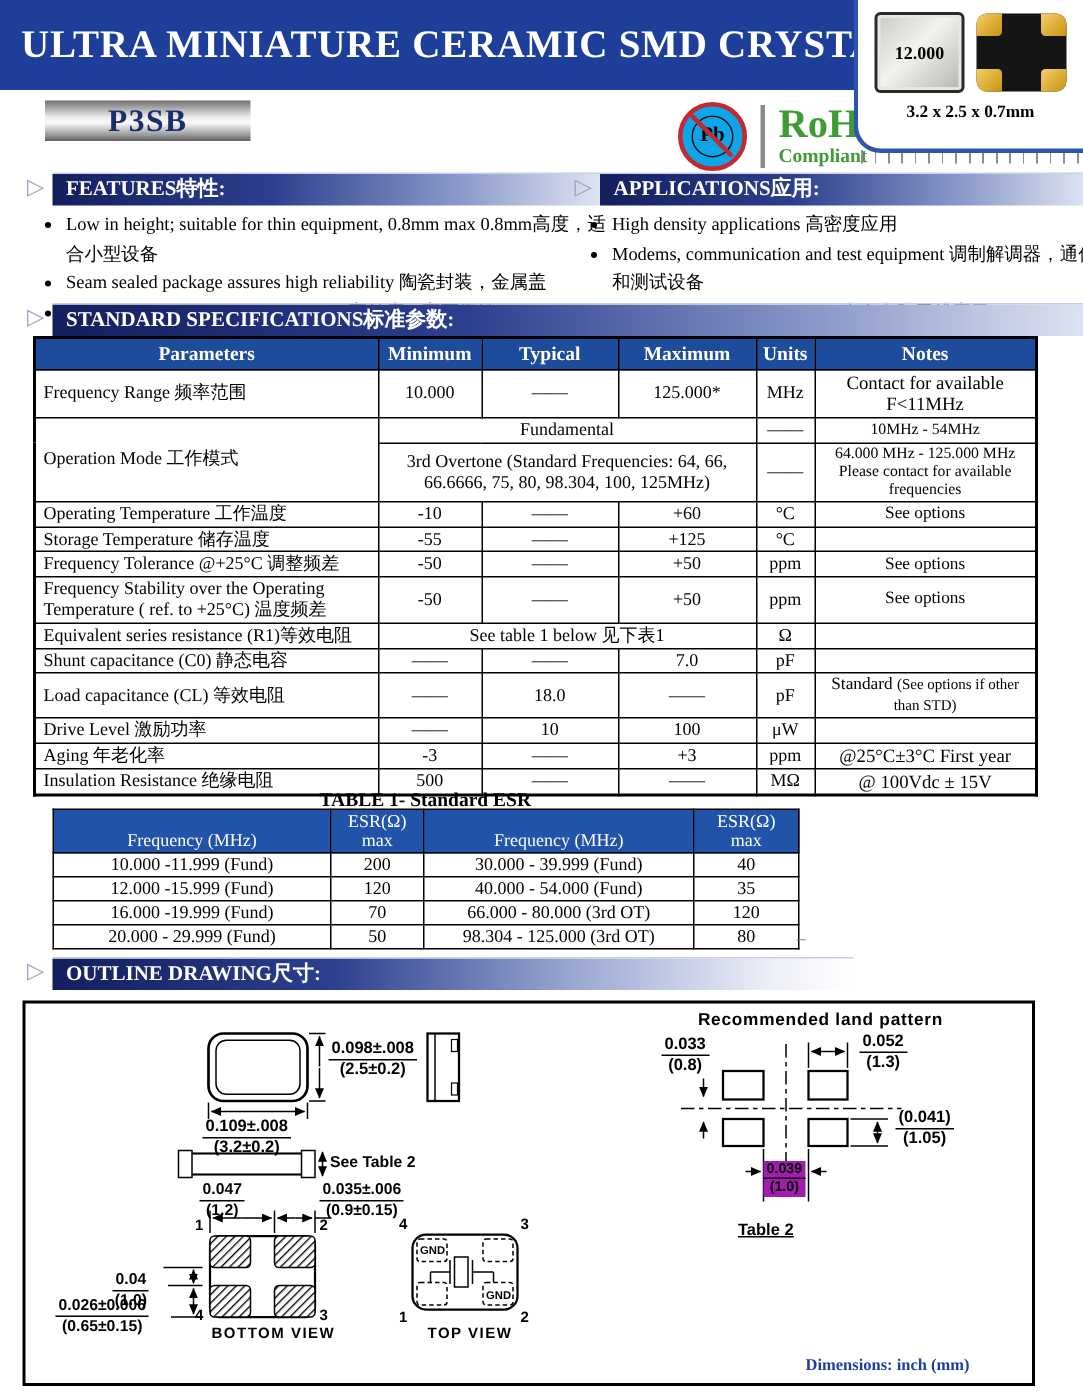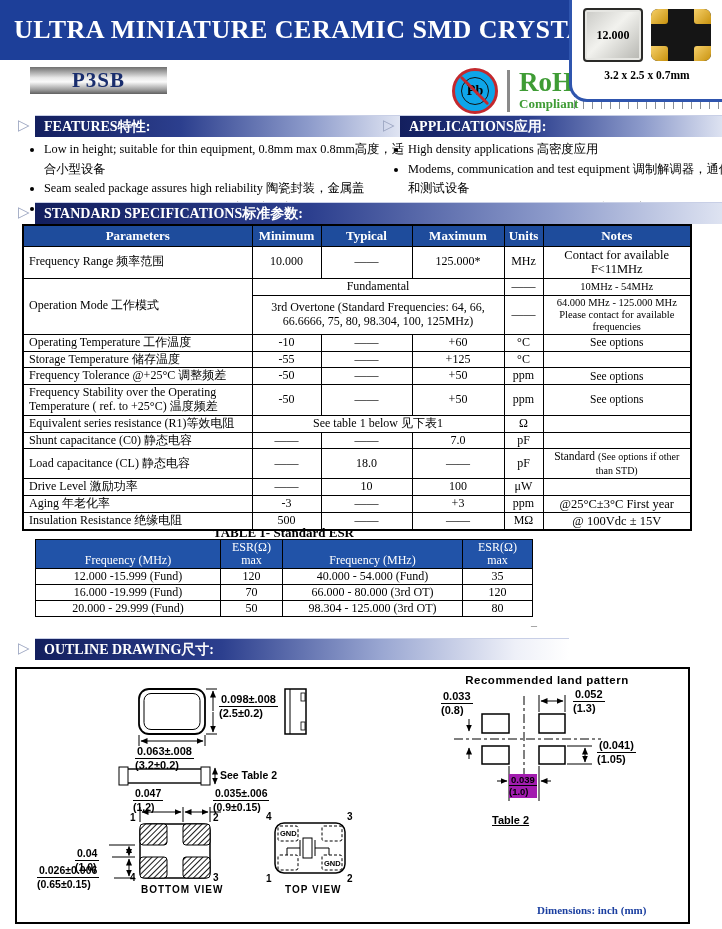--- a/index.html
+++ b/index.html
@@ -58,21 +58,21 @@
   .esr-title{position:absolute;left:35px;top:525px;width:497px;text-align:center;font-weight:bold;font-size:13px;}
   .esr-table{position:absolute;left:35px;top:539px;width:497px;border:1.5px solid #000;table-layout:fixed;}
   .esr-table th{background:#2153a8;color:#fff;font-size:12px;font-weight:normal;border:1px solid #000;padding:1px 2px;vertical-align:bottom;line-height:1.1;}
   .esr-table td{border:1px solid #000;font-size:12px;text-align:center;height:15px;padding:0 4px;}
 
   .stray-dash{position:absolute;left:531px;top:618px;color:#777;font-size:12px;}
 
   
   .drawing-box{position:absolute;left:15px;top:667px;width:671px;height:253px;border:2px solid #000;background:#fff;}
   .drawing-box svg{position:absolute;left:0;top:0;}
-  .dim{position:absolute;text-align:left;font:bold 11px "Liberation Sans",sans-serif;line-height:1.2;white-space:nowrap;}
+  .dim{position:absolute;text-align:center;font:bold 11px "Liberation Sans",sans-serif;line-height:1.2;white-space:nowrap;}
   .dim .top{display:block;border-bottom:1.4px solid #000;padding:0 2px;}
   .dim.sm{font-size:9.5px;}
   .pin{position:absolute;font:bold 10px "Liberation Sans",sans-serif;}
   .viewlabel{position:absolute;font:bold 10px "Liberation Sans",sans-serif;letter-spacing:1px;}
   .gnd{position:absolute;font:bold 7.5px "Liberation Sans",sans-serif;}
   .lp-title{position:absolute;left:430px;top:5px;width:200px;text-align:center;font:bold 11.5px "Liberation Sans",sans-serif;letter-spacing:.5px;}
   .see-t2{position:absolute;left:203px;top:100px;font:bold 10.5px "Liberation Sans",sans-serif;}
   .t2-title{position:absolute;left:475px;top:145px;font:bold 11px "Liberation Sans",sans-serif;text-decoration:underline;}
   .t2-table{position:absolute;left:470px;top:158px;width:122px;border:1.5px solid #000;}
   .t2-table th{background:#2153a8;color:#fff;font-size:11px;border:1px solid #000;padding:0;}
@@ -212,21 +212,21 @@
   </tr>
   <tr>
     <td class="param">Shunt capacitance (C0) 静态电容</td>
     <td>——</td>
     <td>——</td>
     <td>7.0</td>
     <td>pF</td>
     <td class="notes"></td>
   </tr>
   <tr>
-    <td class="param">Load capacitance (CL) 静态电容</td>
+    <td class="param">Load capacitance (CL) 等效电阻</td>
     <td>——</td>
     <td>18.0</td>
     <td>——</td>
     <td>pF</td>
     <td class="notes"><span>Standard </span><span class="small">(See options if other than STD)</span></td>
   </tr>
   <tr>
     <td class="param">Drive Level 激励功率</td>
     <td>——</td>
     <td>10</td>
@@ -266,20 +266,26 @@
     <th>Frequency (MHz)</th>
     <th>
           <div>ESR(Ω)</div>
           <div>max</div>
         </th>
     <th>Frequency (MHz)</th>
     <th>
           <div>ESR(Ω)</div>
           <div>max</div>
         </th>
+  </tr>
+  <tr>
+    <td>10.000 -11.999 (Fund)</td>
+    <td>200</td>
+    <td>30.000 - 39.999 (Fund)</td>
+    <td>40</td>
   </tr>
   <tr>
     <td>12.000 -15.999 (Fund)</td>
     <td>120</td>
     <td>40.000 - 54.000 (Fund)</td>
     <td>35</td>
   </tr>
   <tr>
     <td>16.000 -19.999 (Fund)</td>
     <td>70</td>
@@ -395,21 +401,21 @@
       <line x1="534" y1="112" x2="524" y2="112" marker-end="url(#ah)"></line>
     </g>
   </svg>
 
   <div class="lp-title">Recommended land pattern</div>
 
   <div class="dim" style="left:202px;top:24px;">
     <span class="top">0.098±.008</span><span>(2.5±0.2)</span>
   </div>
   <div class="dim" style="left:118px;top:76px;">
-    <span class="top">0.063±.008</span><span>(3.2±0.2)</span>
+    <span class="top">0.109±.008</span><span>(3.2±0.2)</span>
   </div>
   <div class="see-t2">See Table 2</div>
 
   <div class="dim" style="left:116px;top:118px;font-size:10.5px;">
     <span class="top">0.047</span><span>(1.2)</span>
   </div>
   <div class="dim" style="left:196px;top:118px;font-size:10.5px;">
     <span class="top">0.035±.006</span><span>(0.9±0.15)</span>
   </div>
   <div class="dim" style="left:58px;top:162px;font-size:10.5px;margin-top:16px;">

